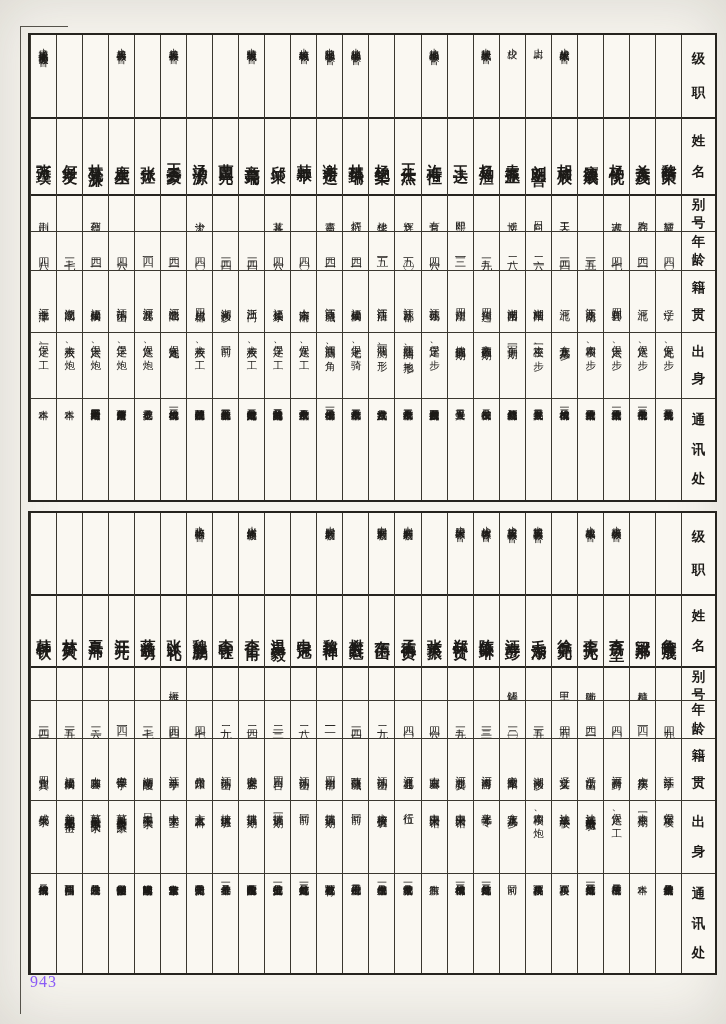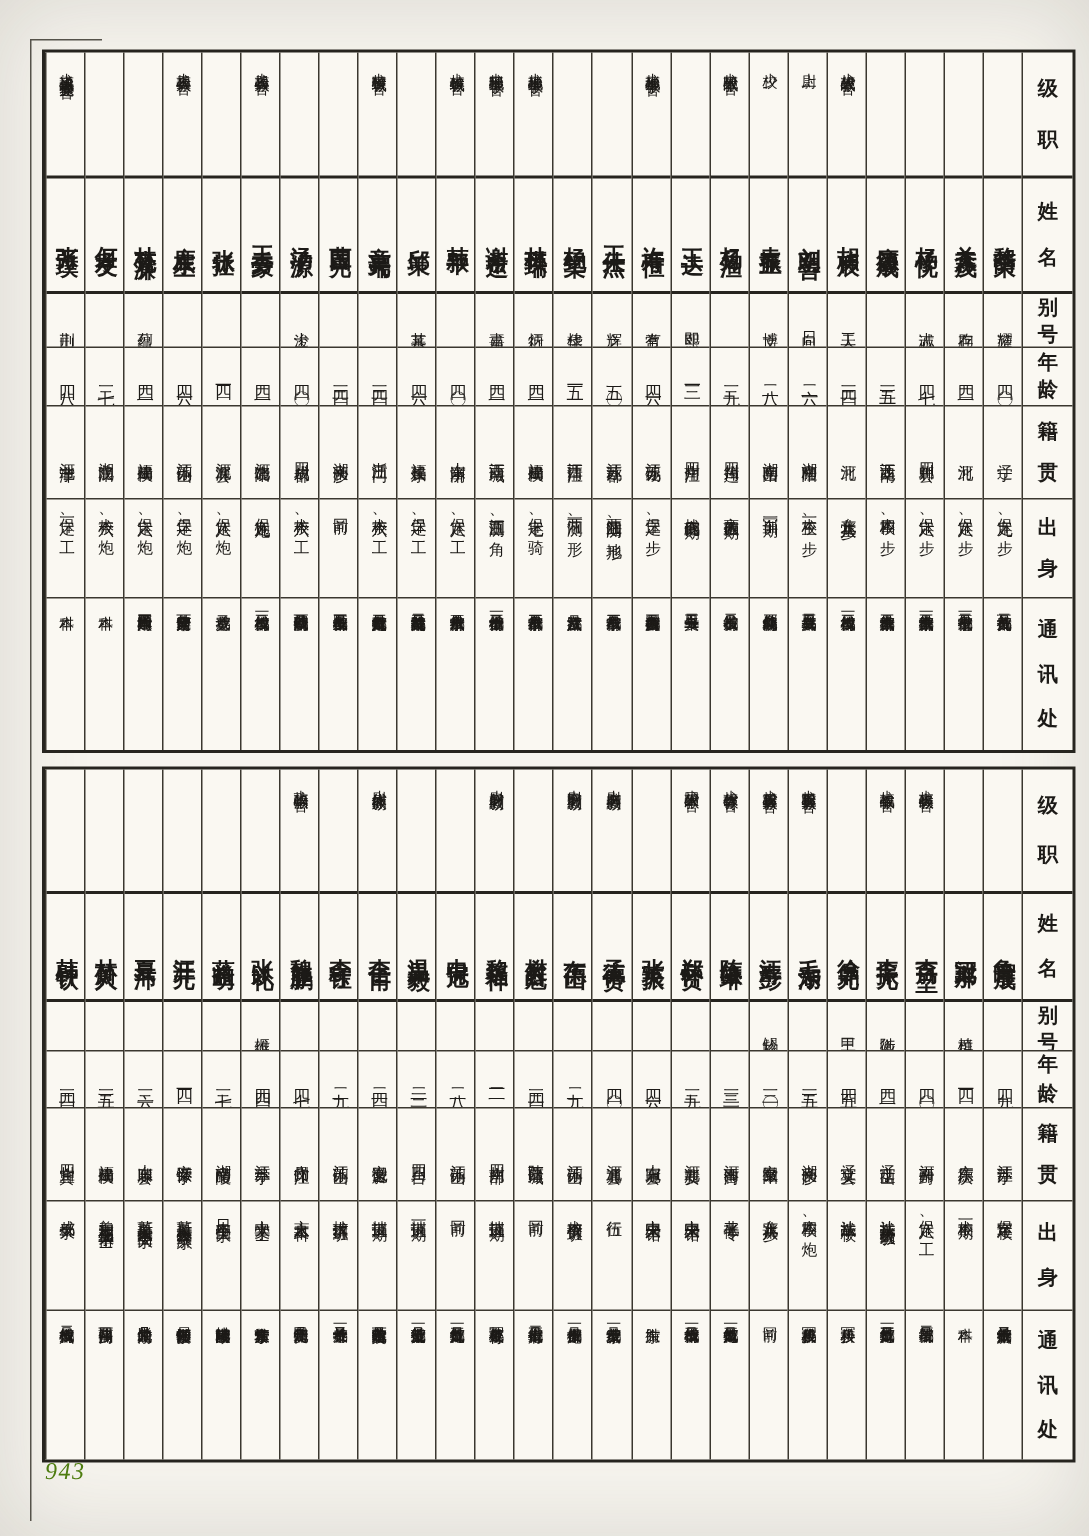--- a/index.html
+++ b/index.html
@@ -43,21 +43,21 @@
   .f-age .v{font-size:11.5px;letter-spacing:3px;}
   .f-native .v{max-height:58px;}
   .f-origin{align-items:flex-start;padding-top:4px;}
   .t1 .f-origin .v{max-height:58px;}
   .t2 .f-origin .v{max-height:66px;}
   .f-address{align-items:flex-start;padding:3px 1px 0 1px;}
   .t1 .f-address .v{max-height:95px;font-size:10px;letter-spacing:0;}
   .t2 .f-address .v{max-height:93px;font-size:10px;letter-spacing:0;}
   .hcell{flex-direction:column;justify-content:space-evenly;align-items:center;
          font-weight:700;font-size:13.5px;}
-  .pagenum{position:absolute;left:30px;top:973px;font-size:16px;letter-spacing:1px;color:#4d7c0f;font-style:italic;}
+  .pagenum{position:absolute;left:30px;top:973px;font-size:16px;letter-spacing:1px;color:#8b5cf6;}
 </style>
 </head>
 <body>
 
 <div class="page">
   <div class="scan-edge"></div>
   <div class="scan-tick"></div>
 
   <div class="roster t1">
       <div class="col header-col">

